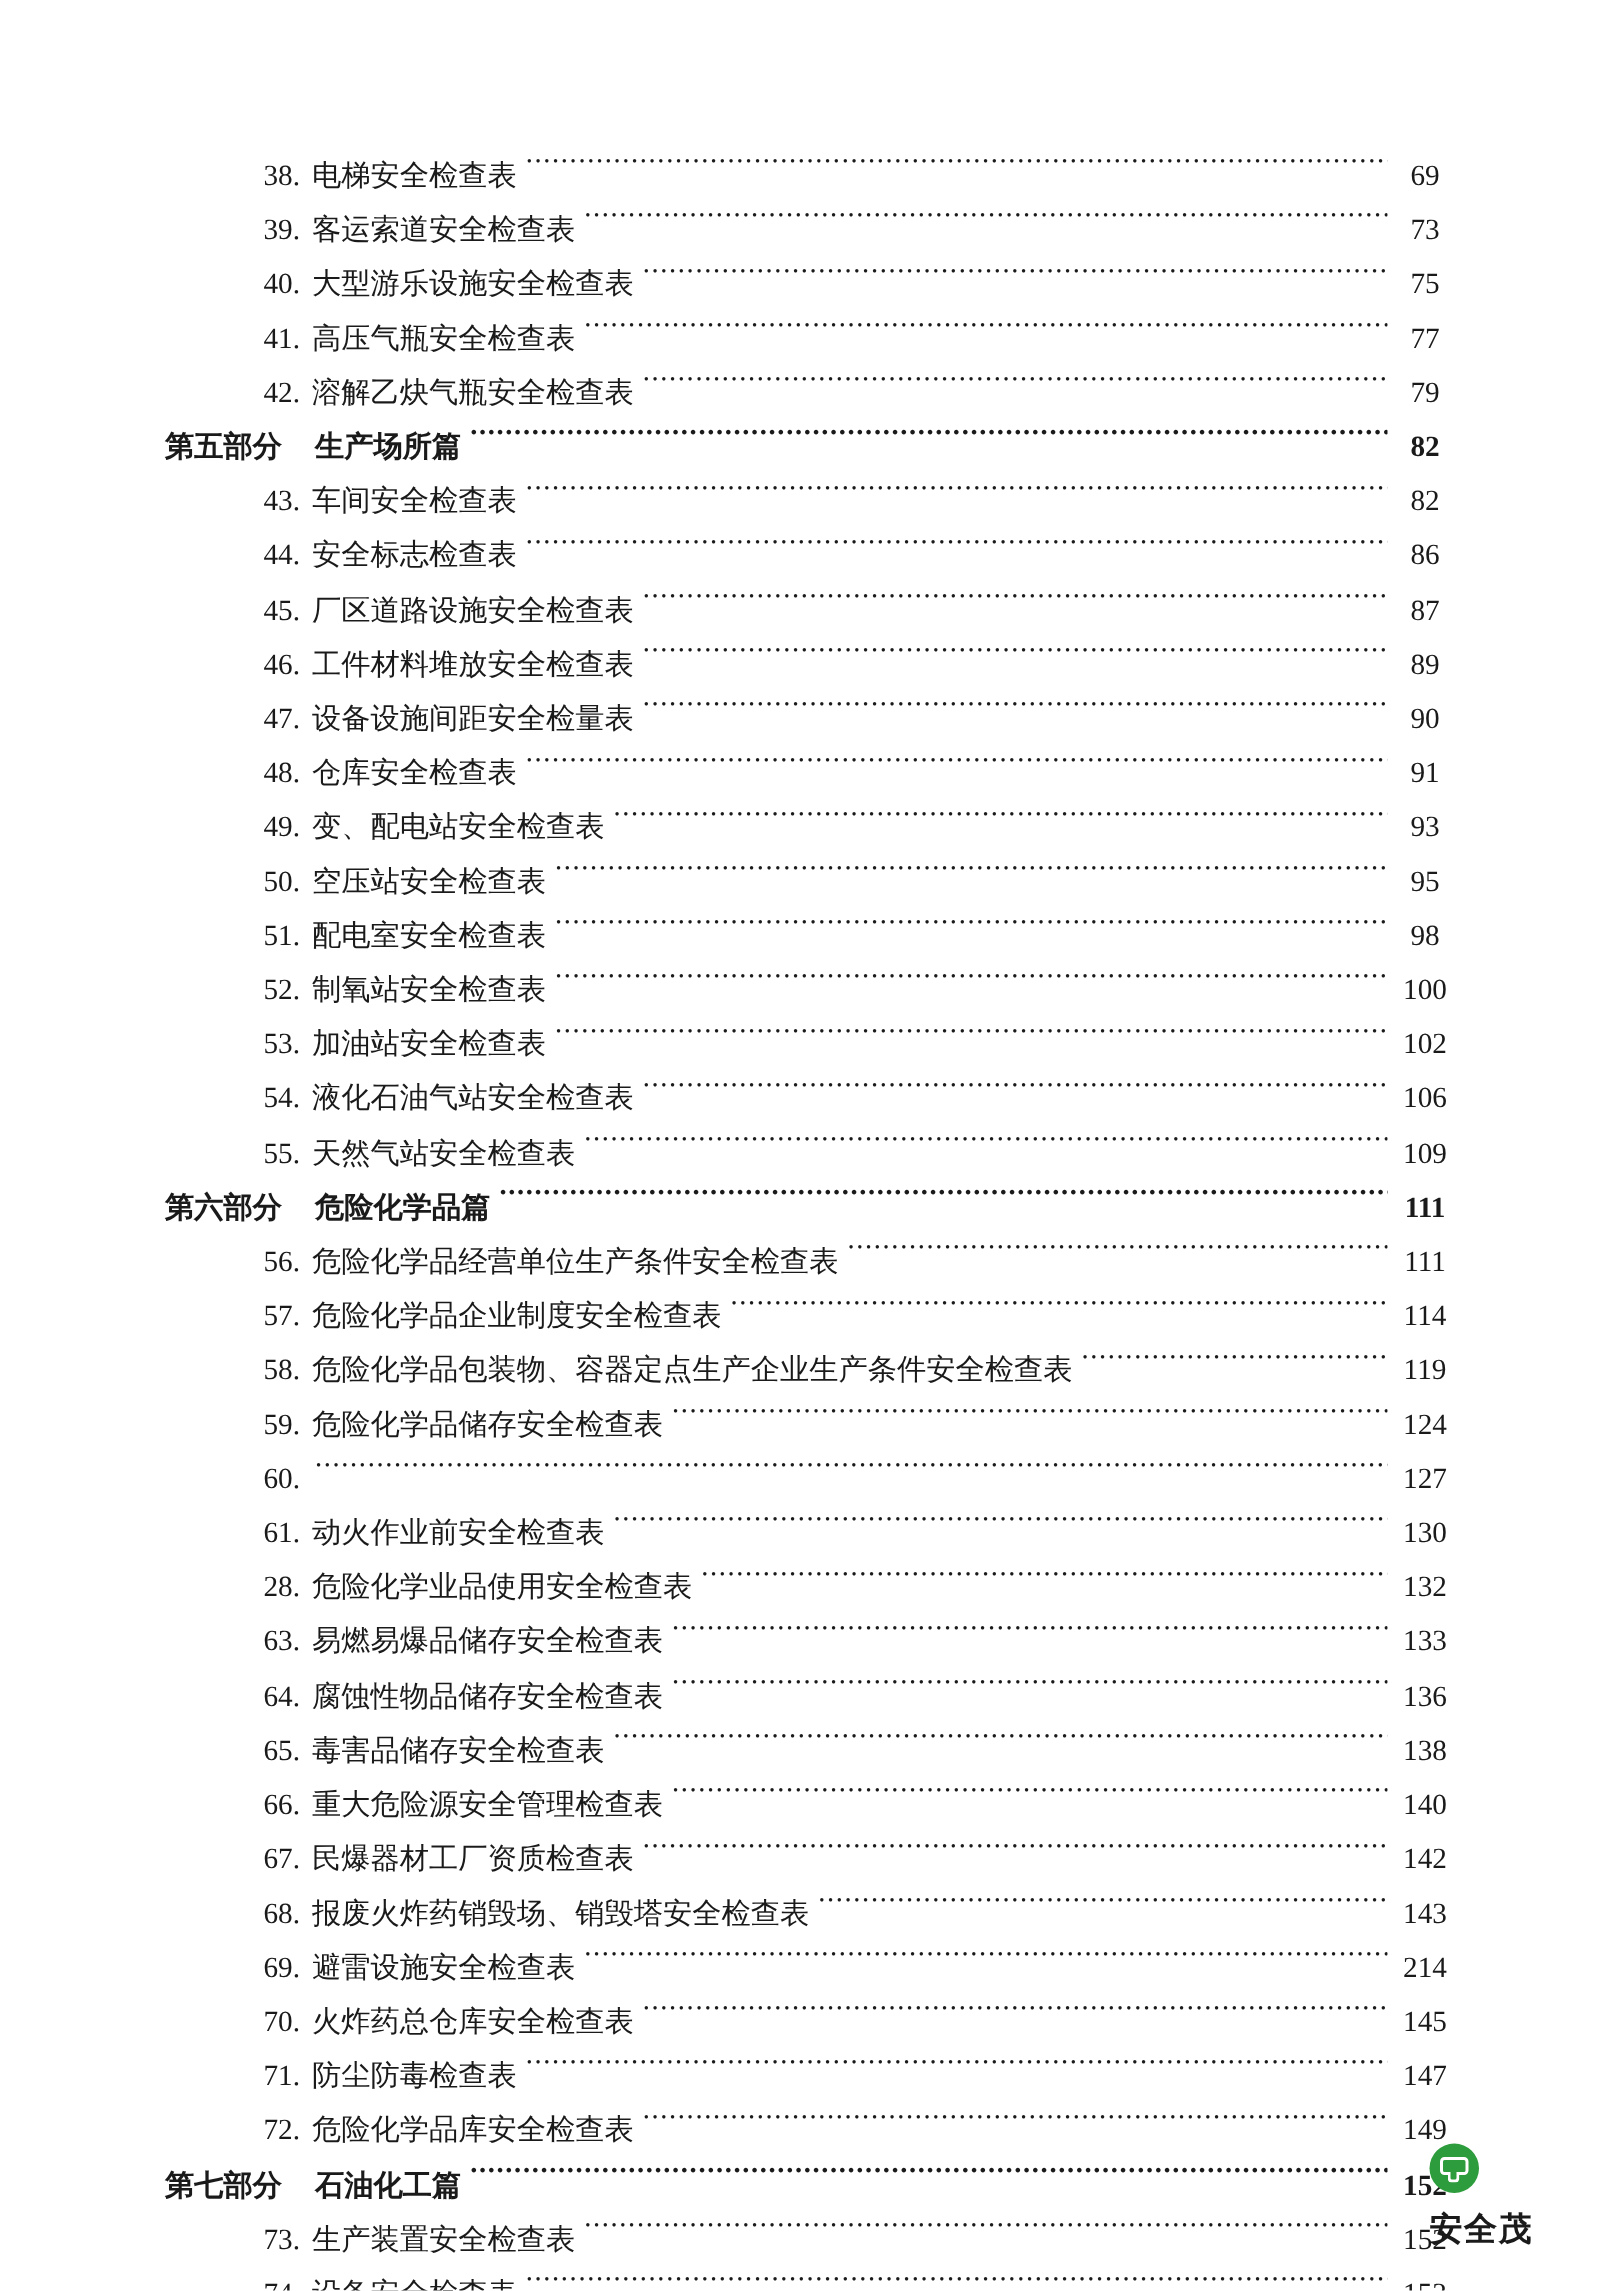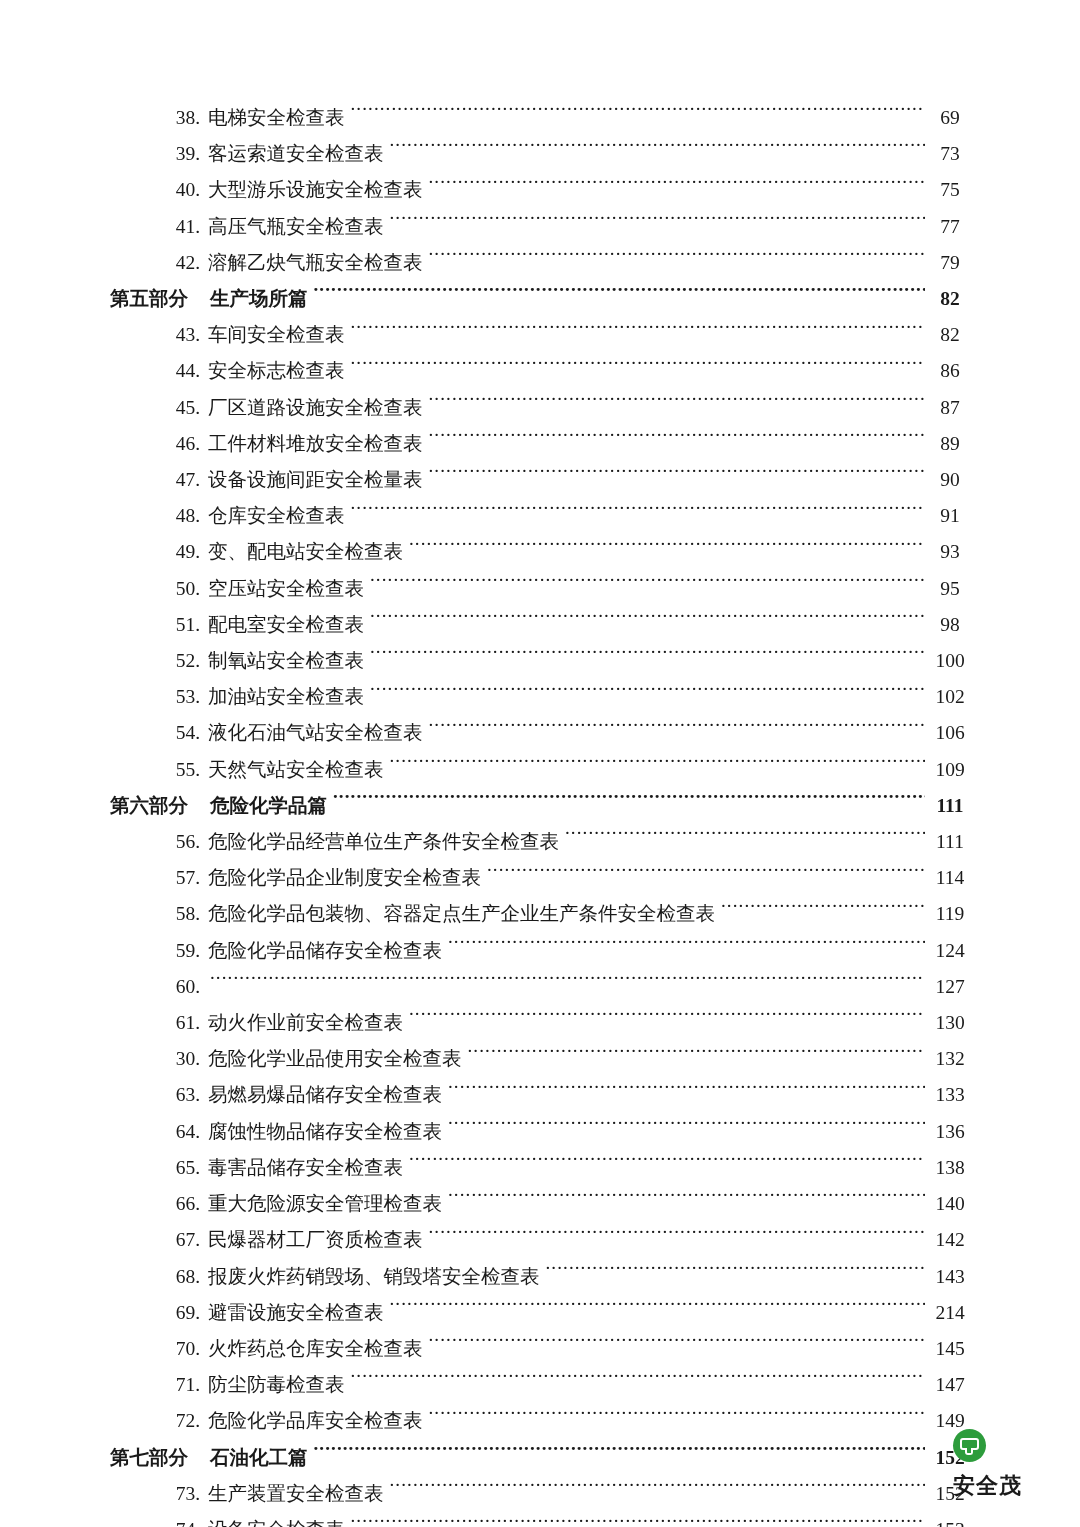--- a/index.html
+++ b/index.html
@@ -290,21 +290,21 @@
         <span class="dots"></span>
         <span class="page-no">127</span>
       </div>
       <div class="toc-row entry">
         <span class="num">61.</span>
         <span class="label">动火作业前安全检查表</span>
         <span class="dots"></span>
         <span class="page-no">130</span>
       </div>
       <div class="toc-row entry">
-        <span class="num">30.</span>
+        <span class="num">28.</span>
         <span class="label">危险化学业品使用安全检查表</span>
         <span class="dots"></span>
         <span class="page-no">132</span>
       </div>
       <div class="toc-row entry">
         <span class="num">63.</span>
         <span class="label">易燃易爆品储存安全检查表</span>
         <span class="dots"></span>
         <span class="page-no">133</span>
       </div>

